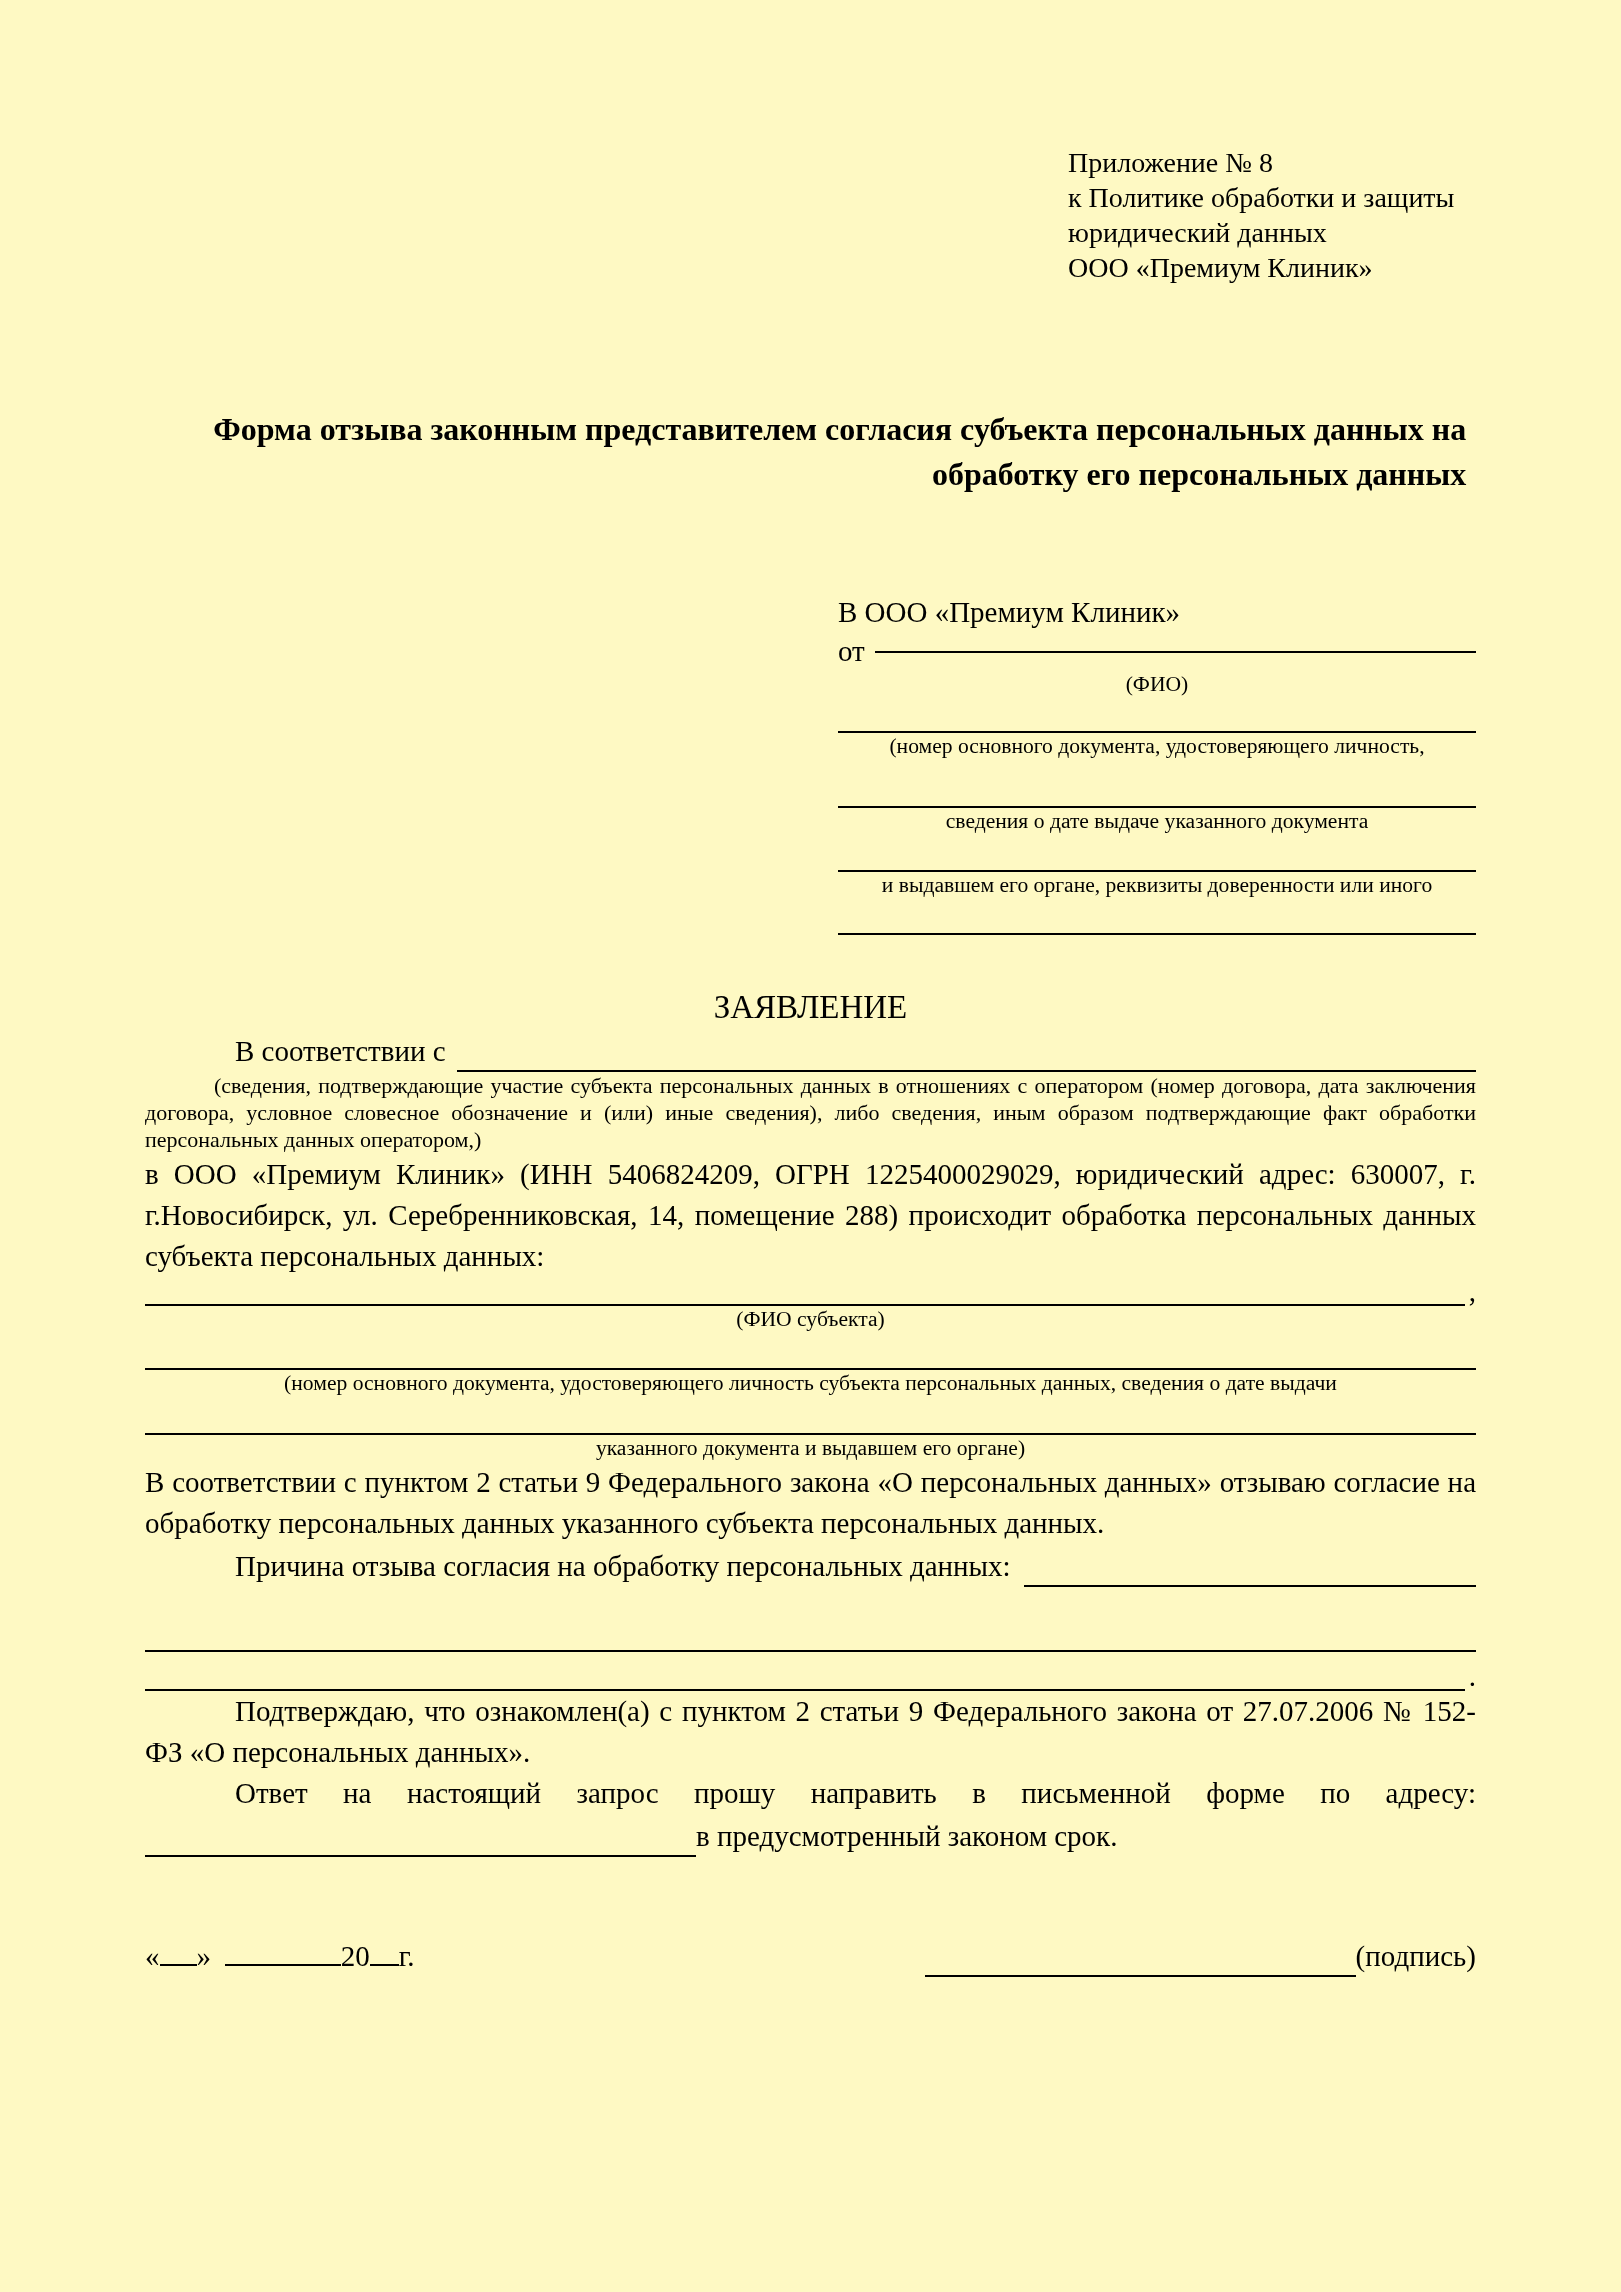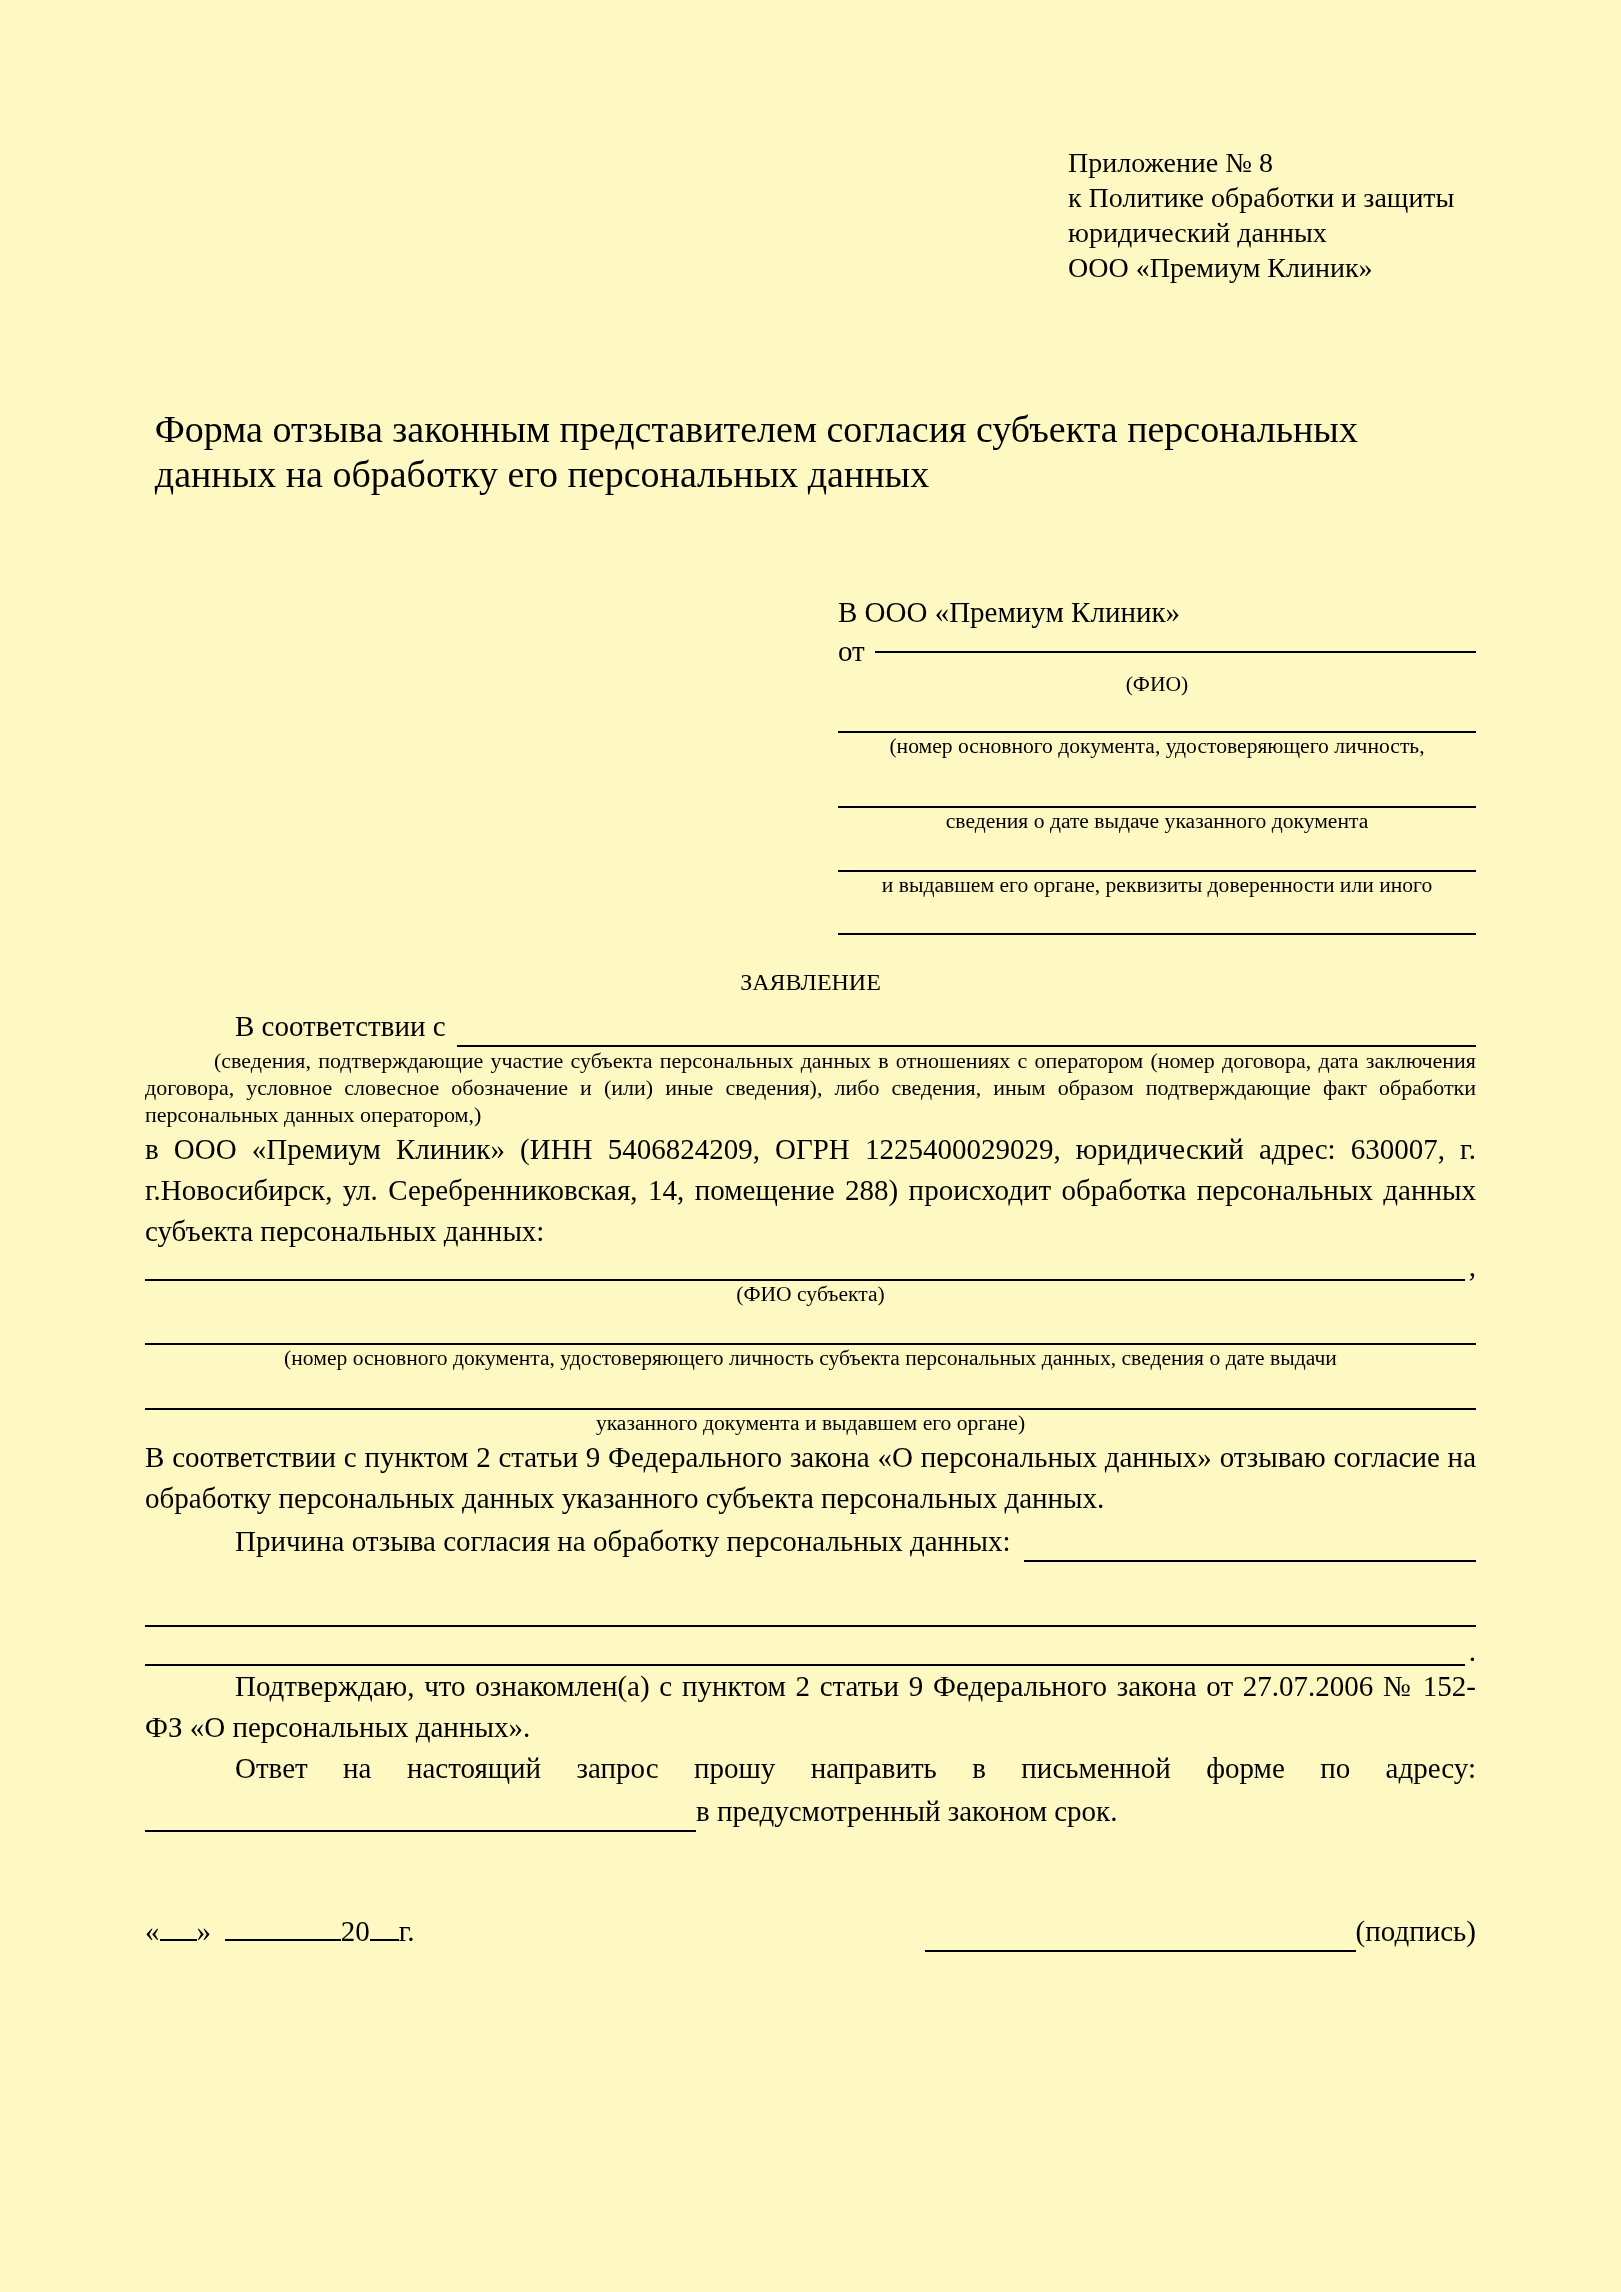--- a/index.html
+++ b/index.html
@@ -24,24 +24,24 @@
   .header-block {
     margin-left: 923px;
     width: 408px;
     font-size: 28px;
     line-height: 35px;
   }
 
   
   .doc-title {
     margin: 122px 9.8px 0 9.8px;
-    font-size: 38px;
+    font-size: 32px;
     line-height: 45px;
-    font-weight: normal;
-    text-align: left;
+    font-weight: bold;
+    text-align: right;
   }
 
   
   .addressee {
     margin-top: 96px;
     margin-left: 693px;
     width: 638px;
     line-height: 39px;
   }
   .flex-row {
@@ -60,22 +60,22 @@
     font-size: 21.6px;
     line-height: 27.4px;
     text-align: center;
   }
   .blank { height: 33px; }
   .blank.tall { height: 45px; }
   .blank.mid { height: 35px; }
 
   
   .statement-heading {
-    margin-top: 26px;
-    font-size: 24px;
+    margin-top: 51px;
+    font-size: 33px;
     line-height: 43px;
     text-align: center;
   }
   .intro-row {
     display: flex;
     align-items: flex-end;
     line-height: 41px;
     height: 43px;
   }
   .intro-row .lead { white-space: nowrap; padding-left: 90px; padding-right: 11.8px; }

